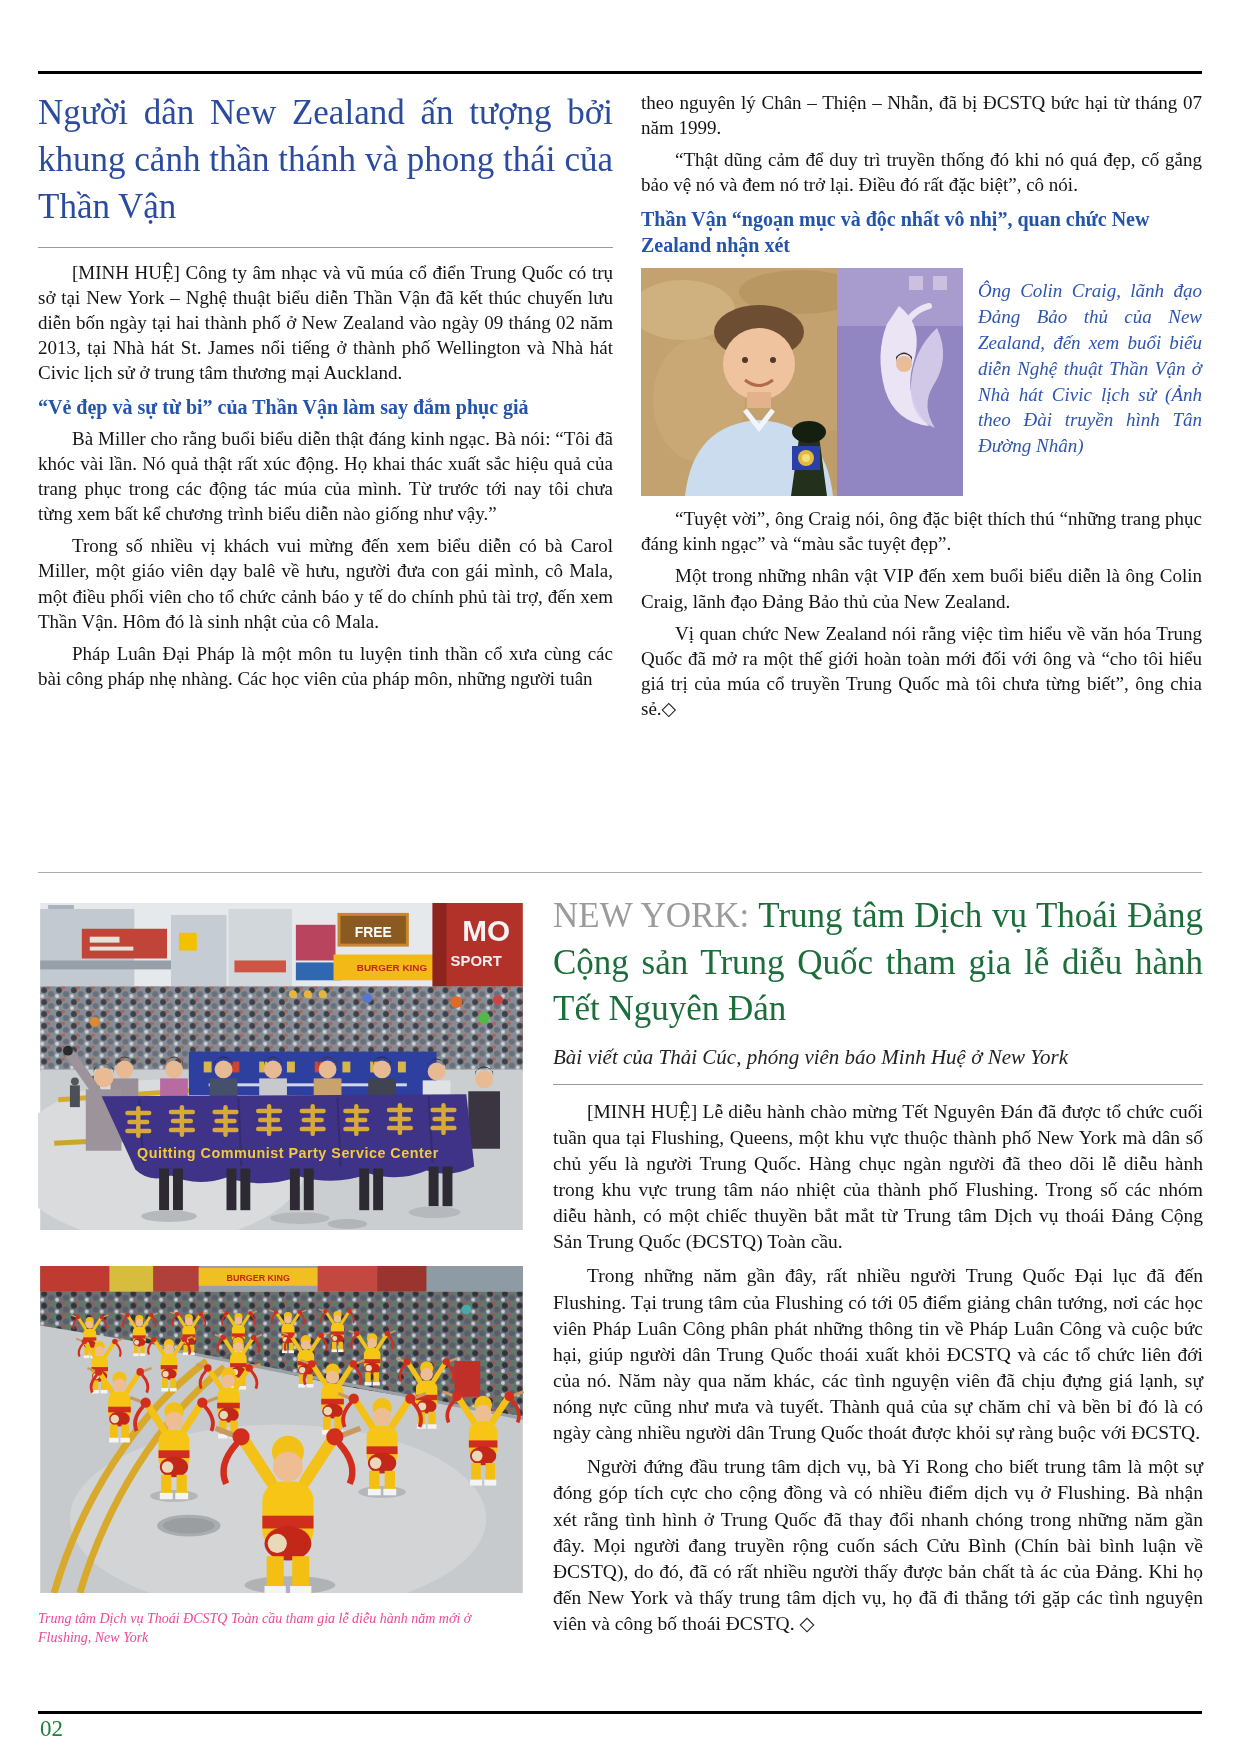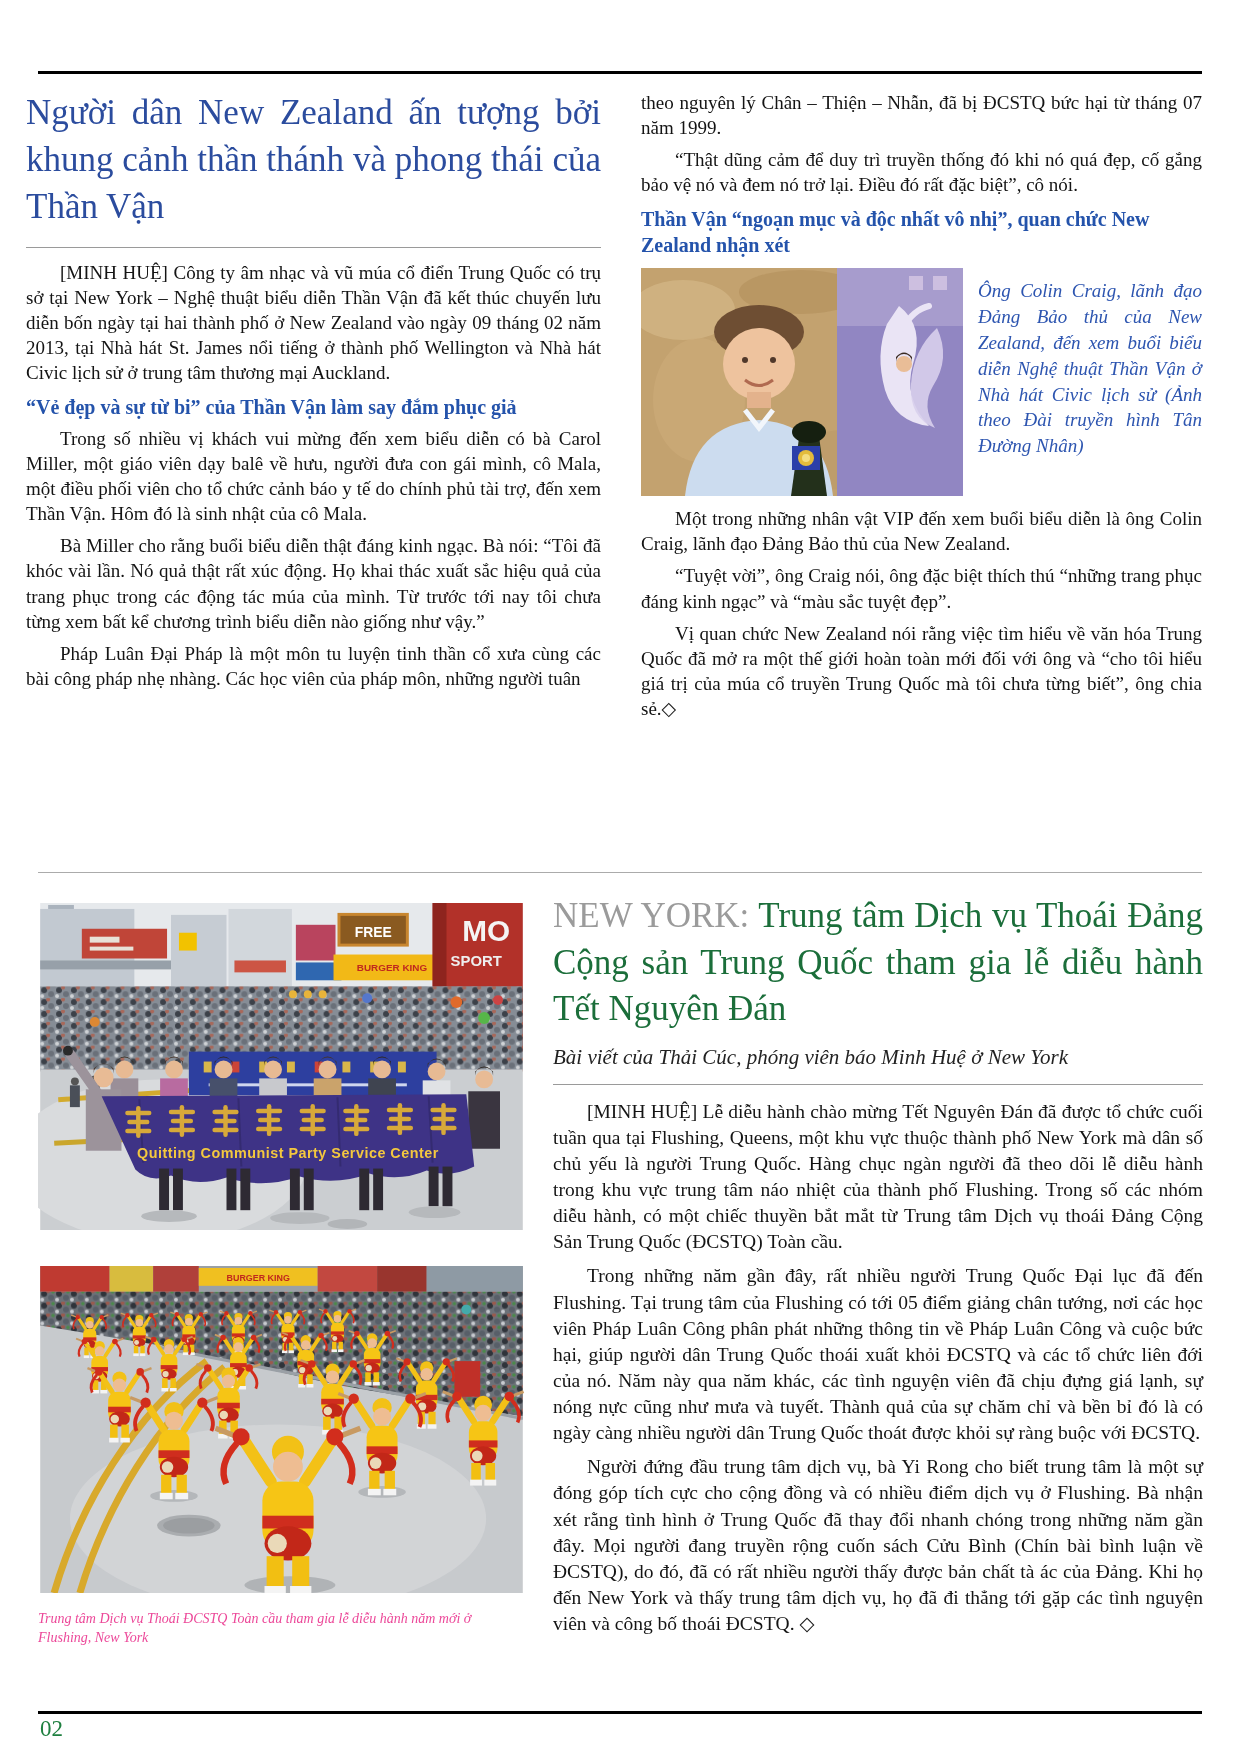--- a/index.html
+++ b/index.html
@@ -9,21 +9,21 @@
   
   .masthead{position:absolute;left:38px;top:26px;right:38px;display:flex;align-items:baseline;gap:58px;}
   .brand{font-family:"DejaVu Serif",serif;font-weight:800;font-size:30px;letter-spacing:.5px;color:#000;}
   .issue{font-size:25px;color:#000;white-space:nowrap;}
   .issue .num{color:#1e8c46;}
   .rule-top{position:absolute;left:38px;top:71px;right:38px;height:3px;background:#000;}
   .rule-bottom{position:absolute;left:38px;top:1711px;right:38px;height:3px;background:#000;}
   .pageno{position:absolute;left:40px;top:1716px;font-size:23px;color:#1f8040;}
 
   
-  .a1-left{position:absolute;left:26px;top:90px;width:575px;}
+  .a1-left{position:absolute;left:38px;top:90px;width:575px;}
   .a1-right{position:absolute;left:641px;top:90px;width:561px;}
   h1.headline1{margin:0;font-weight:400;font-size:35px;line-height:1.34;color:#2b4c9e;text-align:justify;}
   .thinrule{height:1px;background:#9a9a9a;margin:16px 0 12px;}
   p.body{margin:0 0 7px;font-size:19px;line-height:1.32;text-align:justify;text-indent:34px;}
   .subhead{font-weight:bold;color:#2453ab;font-size:20px;line-height:1.3;margin:9px 0 6px;}
 
   .photo-row{display:flex;gap:15px;margin:10px 0 10px;}
   .photoA{width:322px;height:228px;flex:none;display:block;}
   .captionA{font-style:italic;color:#2d55b0;font-size:19px;line-height:1.36;text-align:justify;padding-top:10px;}
 
@@ -50,22 +50,22 @@
 
 <div class="page">
 
   <div class="rule-top"></div>
 
   <section class="a1-left">
     <h1 class="headline1">Người dân New Zealand ấn tượng bởi khung cảnh thần thánh và phong thái của Thần Vận</h1>
     <div class="thinrule"></div>
     <p class="body">[MINH HUỆ] Công ty âm nhạc và vũ múa cổ điển Trung Quốc có trụ sở tại New York – Nghệ thuật biểu diễn Thần Vận đã kết thúc chuyến lưu diễn bốn ngày tại hai thành phố ở New Zealand vào ngày 09 tháng 02 năm 2013, tại Nhà hát St. James nổi tiếng ở thành phố Wellington và Nhà hát Civic lịch sử ở trung tâm thương mại Auckland.</p>
     <div class="subhead">“Vẻ đẹp và sự từ bi” của Thần Vận làm say đắm phục giả</div>
+    <p class="body">Bà Miller cho rằng buổi biểu diễn thật đáng kinh ngạc. Bà nói: “Tôi đã khóc vài lần. Nó quả thật rất xúc động. Họ khai thác xuất sắc hiệu quả của trang phục trong các động tác múa của mình. Từ trước tới nay tôi chưa từng xem bất kể chương trình biểu diễn nào giống như vậy.”</p>
     <p class="body">Trong số nhiều vị khách vui mừng đến xem biểu diễn có bà Carol Miller, một giáo viên dạy balê về hưu, người đưa con gái mình, cô Mala, một điều phối viên cho tổ chức cảnh báo y tế do chính phủ tài trợ, đến xem Thần Vận. Hôm đó là sinh nhật của cô Mala.</p>
-    <p class="body">Bà Miller cho rằng buổi biểu diễn thật đáng kinh ngạc. Bà nói: “Tôi đã khóc vài lần. Nó quả thật rất xúc động. Họ khai thác xuất sắc hiệu quả của trang phục trong các động tác múa của mình. Từ trước tới nay tôi chưa từng xem bất kể chương trình biểu diễn nào giống như vậy.”</p>
     <p class="body">Pháp Luân Đại Pháp là một môn tu luyện tinh thần cổ xưa cùng các bài công pháp nhẹ nhàng. Các học viên của pháp môn, những người tuân</p>
   </section>
 
   <section class="a1-right">
     <p class="body" style="text-indent:0;">theo nguyên lý Chân – Thiện – Nhẫn, đã bị ĐCSTQ bức hại từ tháng 07 năm 1999.</p>
     <p class="body">“Thật dũng cảm để duy trì truyền thống đó khi nó quá đẹp, cố gắng bảo vệ nó và đem nó trở lại. Điều đó rất đặc biệt”, cô nói.</p>
     <div class="subhead">Thần Vận “ngoạn mục và độc nhất vô nhị”, quan chức New Zealand nhận xét</div>
 
     <div class="photo-row">
       <svg class="photoA" viewBox="0 0 322 228" aria-hidden="true">
@@ -93,22 +93,22 @@
         <path d="M104,142 l14,18 l14,-18" stroke="#f2f6fb" stroke-width="5" fill="none"></path>
         <polygon points="150,228 186,228 178,168 158,170" fill="#23301b"></polygon>
         <ellipse cx="168" cy="164" rx="17" ry="11" fill="#151f10"></ellipse>
         <rect x="151" y="178" width="28" height="24" fill="#2b3fa9"></rect>
         <circle cx="165" cy="190" r="8" fill="#e3bb3c"></circle>
         <circle cx="165" cy="190" r="4" fill="#f4dd80"></circle>
       </svg>
       <div class="captionA">Ông Colin Craig, lãnh đạo Đảng Bảo thủ của New Zealand, đến xem buổi biểu diễn Nghệ thuật Thần Vận ở Nhà hát Civic lịch sử (Ảnh theo Đài truyền hình Tân Đường Nhân)</div>
     </div>
 
+    <p class="body">“Tuyệt vời”, ông Craig nói, ông đặc biệt thích thú “những trang phục đáng kinh ngạc” và “màu sắc tuyệt đẹp”.</p>
     <p class="body">Một trong những nhân vật VIP đến xem buổi biểu diễn là ông Colin Craig, lãnh đạo Đảng Bảo thủ của New Zealand.</p>
-    <p class="body">“Tuyệt vời”, ông Craig nói, ông đặc biệt thích thú “những trang phục đáng kinh ngạc” và “màu sắc tuyệt đẹp”.</p>
     <p class="body">Vị quan chức New Zealand nói rằng việc tìm hiểu về văn hóa Trung Quốc đã mở ra một thế giới hoàn toàn mới đối với ông và “cho tôi hiểu giá trị của múa cổ truyền Trung Quốc mà tôi chưa từng biết”, ông chia sẻ.◇</p>
   </section>
 
   <div class="article-divider"></div>
 
   <section class="a2-photos">
 
     <svg class="photoB" viewBox="0 0 487 330" aria-hidden="true">
       <defs>
         <pattern id="crowdB" width="15" height="12" patternUnits="userSpaceOnUse">

